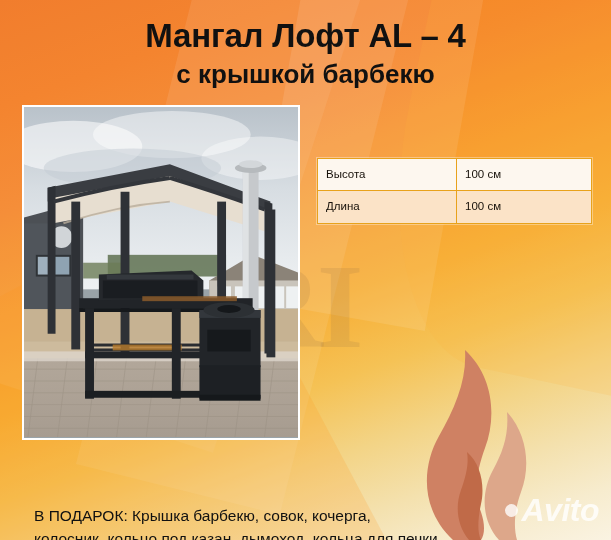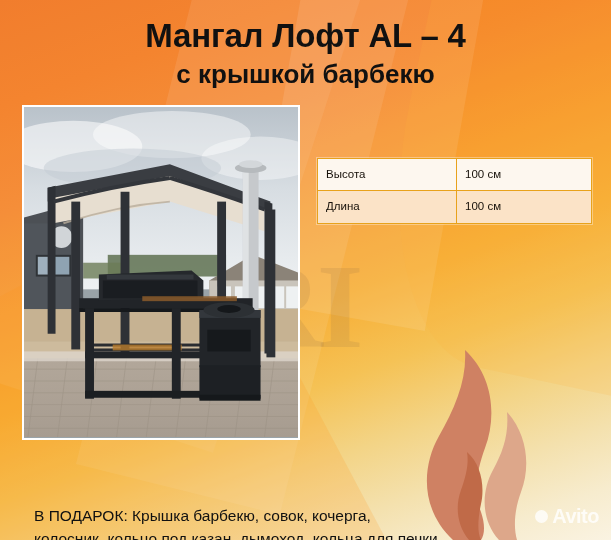--- a/index.html
+++ b/index.html
@@ -179,25 +179,26 @@
     align-items: center;
     gap: 3px;
   }
   .avito-wm .dot {
     width: 13px; height: 13px;
     border-radius: 50%;
     background: rgba(255,255,255,0.78);
     margin-right: 1px;
   }
   .avito-wm .word {
-    font-size: 20px;
+    font-size: 32px;
     font-weight: bold;
     color: rgba(255,255,255,0.80);
     letter-spacing: -0.5px;
     line-height: 1;
+    font-style: italic;
   }
 </style>
 </head>
 <body>
 
 <div id="poster">
 
   <div class="swoosh swoosh-a"></div>
   <div class="swoosh swoosh-b"></div>
   <div class="swoosh swoosh-d"></div>

